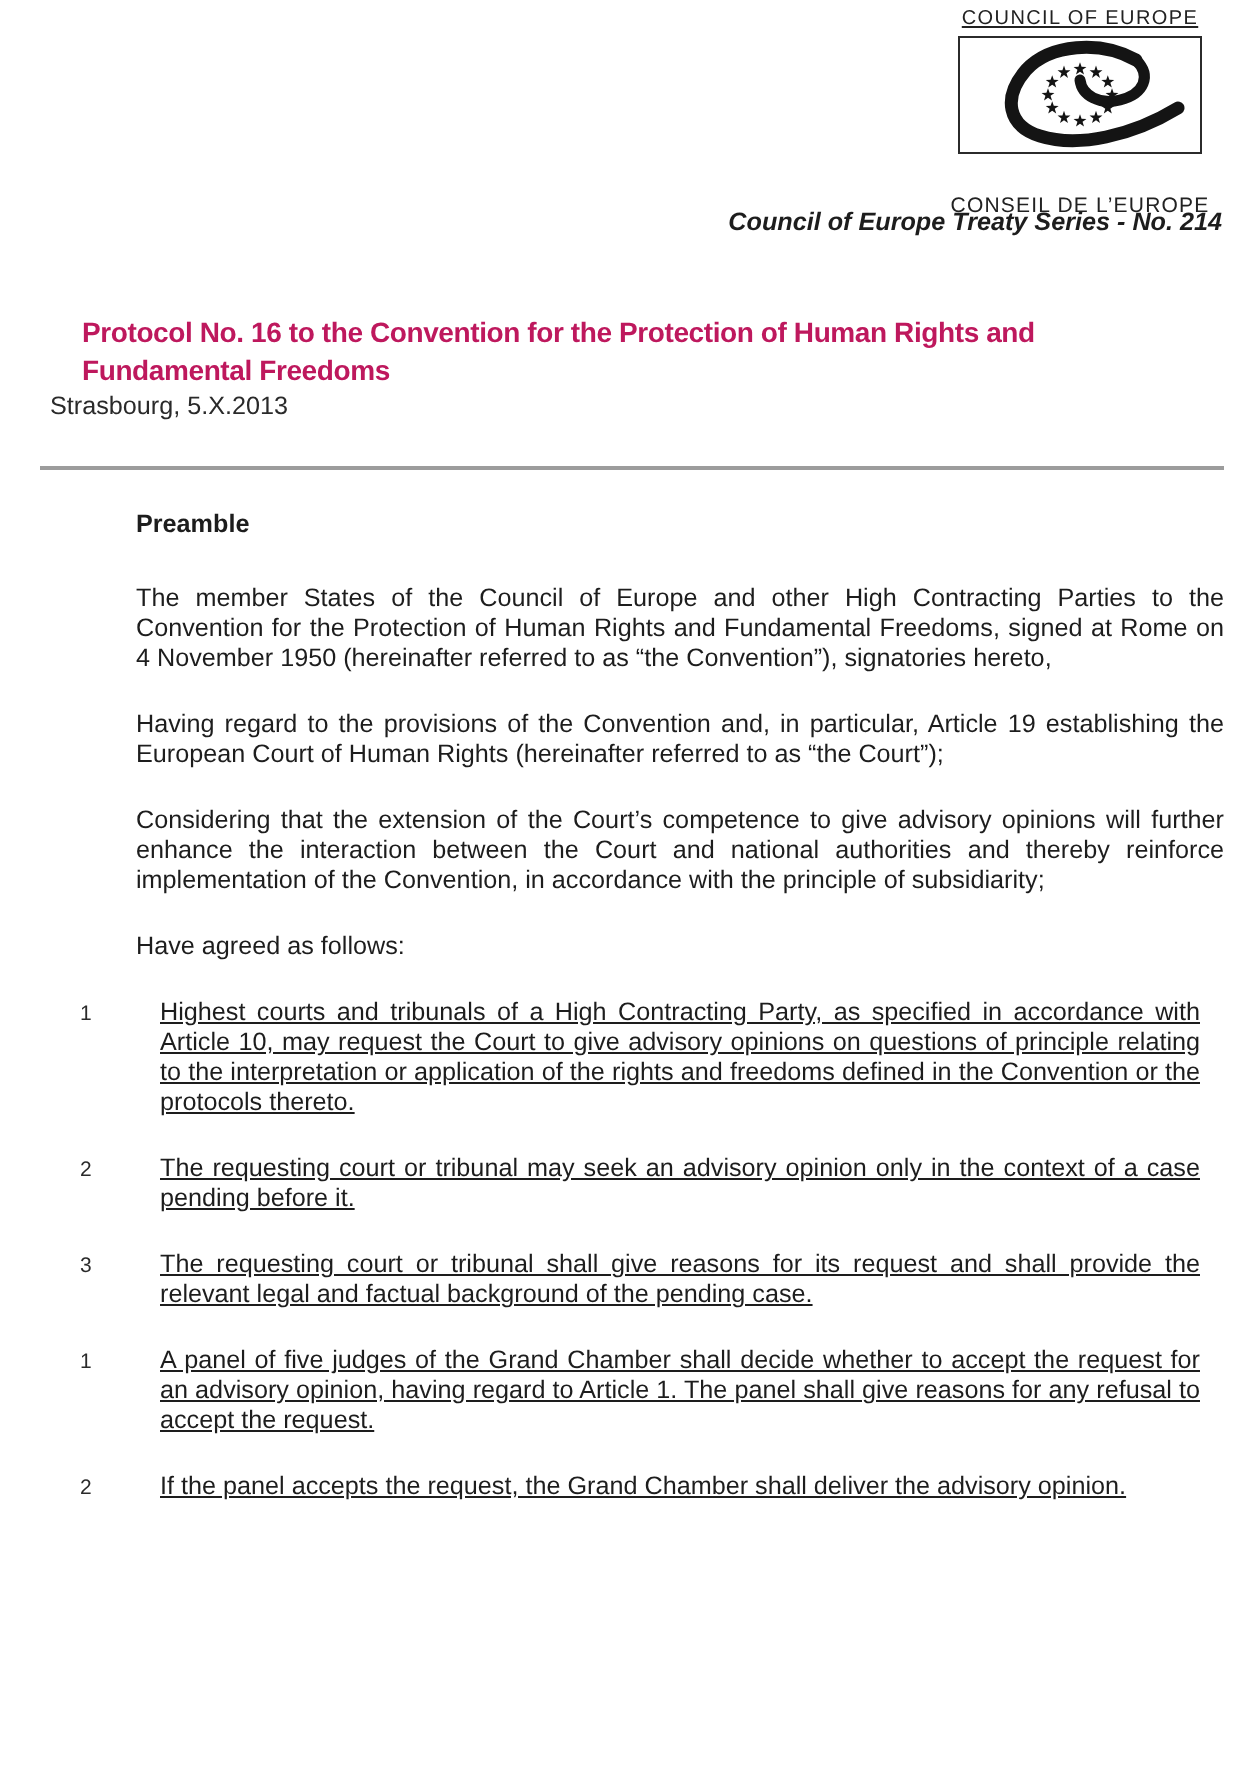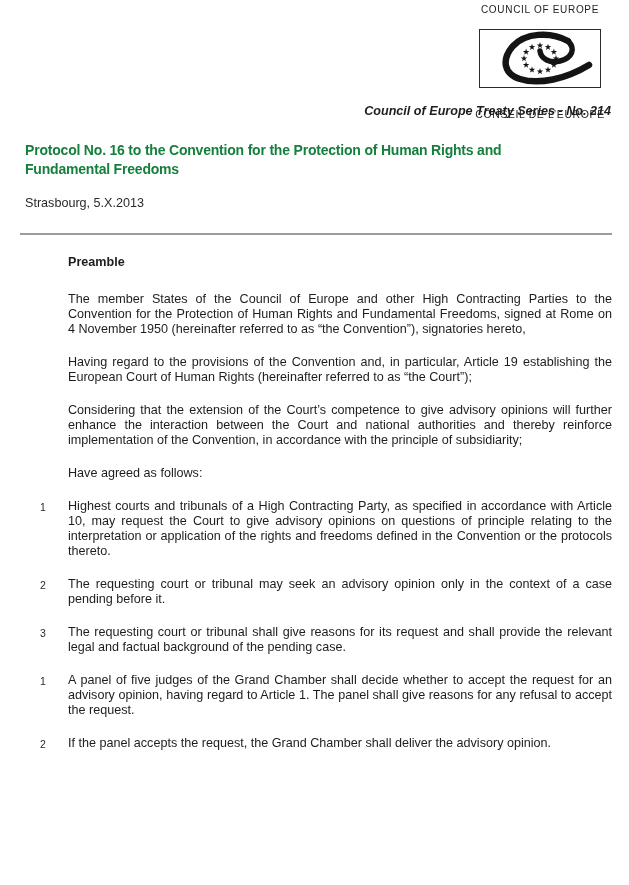--- a/index.html
+++ b/index.html
@@ -18,22 +18,23 @@
     position: absolute;
     top: 4px;
     right: 16px;
     width: 146px;
     text-align: center;
   }
   .logo-top {
     font-size: 10px;
     letter-spacing: 0.7px;
     color: #222;
-    margin-bottom: 14px;
+    margin-bottom: 3px;
     white-space: nowrap;
+    text-decoration: underline;
   }
   .logo-box {
     width: 122px;
     height: 59px;
     border: 1px solid #2b2b2b;
     margin: 0 auto;
     display: flex;
     align-items: center;
     justify-content: center;
   }
@@ -54,26 +55,26 @@
     font-style: italic;
     color: #1d1d1d;
     white-space: nowrap;
   }
   
   .doc-title {
     position: absolute;
     top: 141px;
     left: 25px;
     width: 560px;
-    margin: 0;
+    margin: 16px;
     font-size: 14px;
     line-height: 19px;
     font-weight: bold;
     letter-spacing: -0.2px;
-    color: #15803d;
+    color: #be185d;
   }
   .place-date {
     position: absolute;
     top: 196px;
     left: 25px;
     font-size: 12.6px;
     color: #2a2a2a;
   }
   .rule {
     position: absolute;
@@ -110,22 +111,23 @@
     margin: 0 0 18px 0;
   }
   .numbered-item .num {
     position: absolute;
     left: -28px;
     top: 1px;
     font-size: 10.5px;
     color: #2a2a2a;
   }
   .numbered-item p {
-    margin: 0;
+    margin: 12px;
     text-align: justify;
+    text-decoration: underline;
   }
 </style>
 </head>
 <body>
 
 <div class="page">
 
   <div class="logo-block">
     <div class="logo-top">COUNCIL OF EUROPE</div>
     <div class="logo-box">

